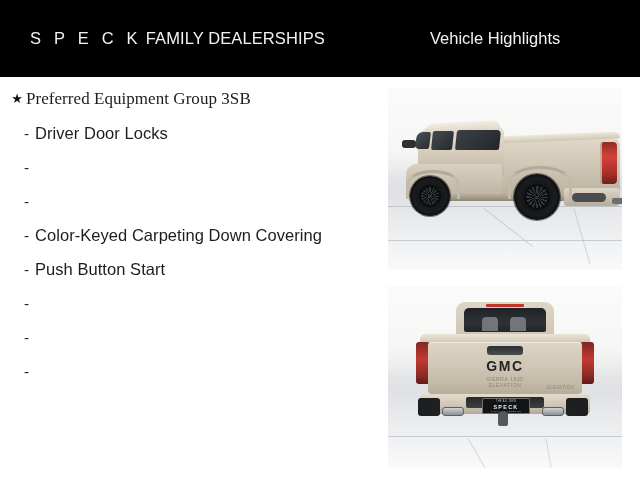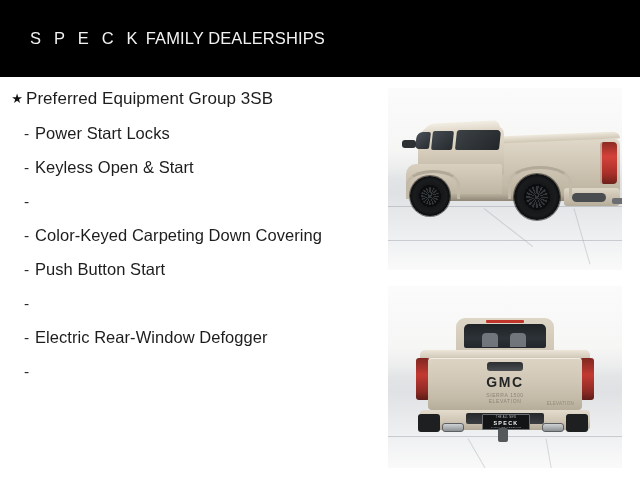--- a/index.html
+++ b/index.html
@@ -93,20 +93,21 @@
   .feature-text {
     flex: 1 1 auto;
     font-size: 16.5px;
     line-height: 21px;
     color: #1d1d1d;
     letter-spacing: 0.05px;
   }
   .group-head .feature-text {
     font-size: 17px;
     line-height: 23px;
+    font-family: Liberation Serif, serif;
   }
 
   
   #photo-column {
     position: absolute;
     left: 388px;
     top: 88px;
     width: 234px;
     height: 380px;
   }
@@ -287,21 +288,21 @@
   }
   #s-wheel-rear { left: 118px; top: 62px; width: 46px; height: 46px; }
   #s-wheel-front { left: 14px; top: 64px; width: 40px; height: 40px; }
   #s-arch-rear { left: 112px; top: 54px; width: 58px; height: 30px; }
   #s-arch-front { left: 10px; top: 58px; width: 48px; height: 26px; }
 
   
   #truck-rear {
     position: absolute;
     left: 26px;
-    top: 32px;
+    top: 16px;
     width: 182px;
     height: 132px;
     text-decoration: underline;
   }
   .r-cab {
     position: absolute;
     left: 42px; top: 0;
     width: 98px; height: 34px;
     background: linear-gradient(to bottom,#ddd5c6,#cfc6b5);
     border-radius: 9px 9px 2px 2px;
@@ -466,37 +467,37 @@
     border-radius: 2px;
   }
 </style>
 </head>
 <body>
 
 <div id="header-bar">
   <div id="brand-wordmark">
     <span class="brand-speck">S P E C K</span><span class="brand-family">FAMILY DEALERSHIPS</span>
   </div>
+  <div id="section-title">Vehicle Highlights</div>
 </div>
 
 <div id="feature-list">
 
   <div class="feature-row group-head">
     <span class="bullet-star">★</span>
     <span class="feature-text">Preferred Equipment Group 3SB</span>
   </div>
 
   <div class="feature-row sub-item">
     <span class="bullet-dash">-</span>
-    <span class="feature-text">Power Start Locks</span>
-  </div>
-
-  <div class="feature-row sub-item">
-    <span class="bullet-dash">-</span>
-    <span class="feature-text">Keyless Open &amp; Start</span>
+    <span class="feature-text">Driver Door Locks</span>
+  </div>
+
+  <div class="feature-row sub-item">
+    <span class="bullet-dash">-</span>
   </div>
 
   <div class="feature-row sub-item">
     <span class="bullet-dash">-</span>
   </div>
 
   <div class="feature-row sub-item">
     <span class="bullet-dash">-</span>
     <span class="feature-text">Color-Keyed Carpeting Down Covering</span>
   </div>
@@ -505,21 +506,20 @@
     <span class="bullet-dash">-</span>
     <span class="feature-text">Push Button Start</span>
   </div>
 
   <div class="feature-row sub-item">
     <span class="bullet-dash">-</span>
   </div>
 
   <div class="feature-row sub-item">
     <span class="bullet-dash">-</span>
-    <span class="feature-text">Electric Rear-Window Defogger</span>
   </div>
 
   <div class="feature-row sub-item">
     <span class="bullet-dash">-</span>
   </div>
 
 </div>
 
 <div id="photo-column">
 

